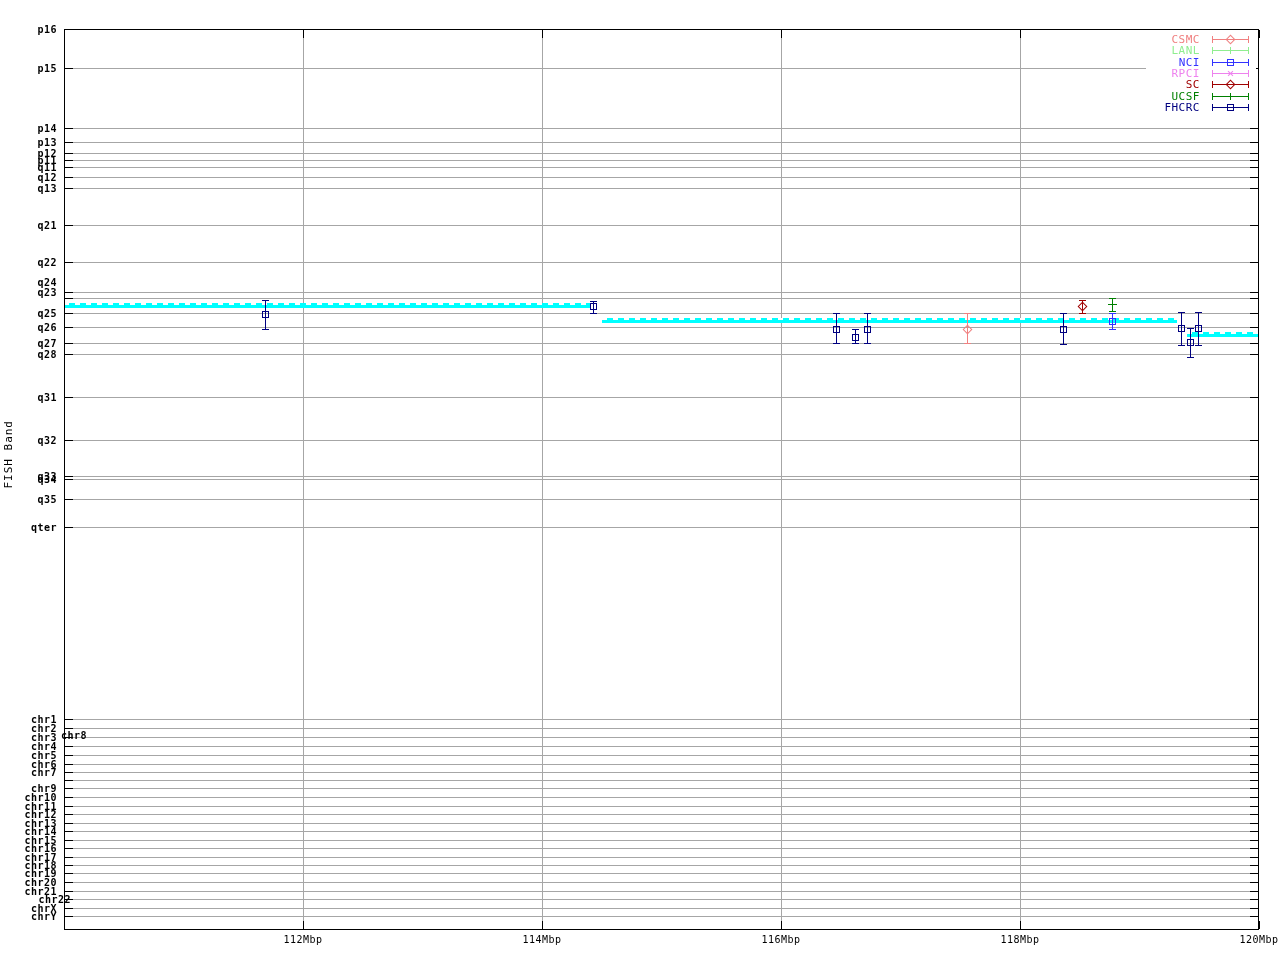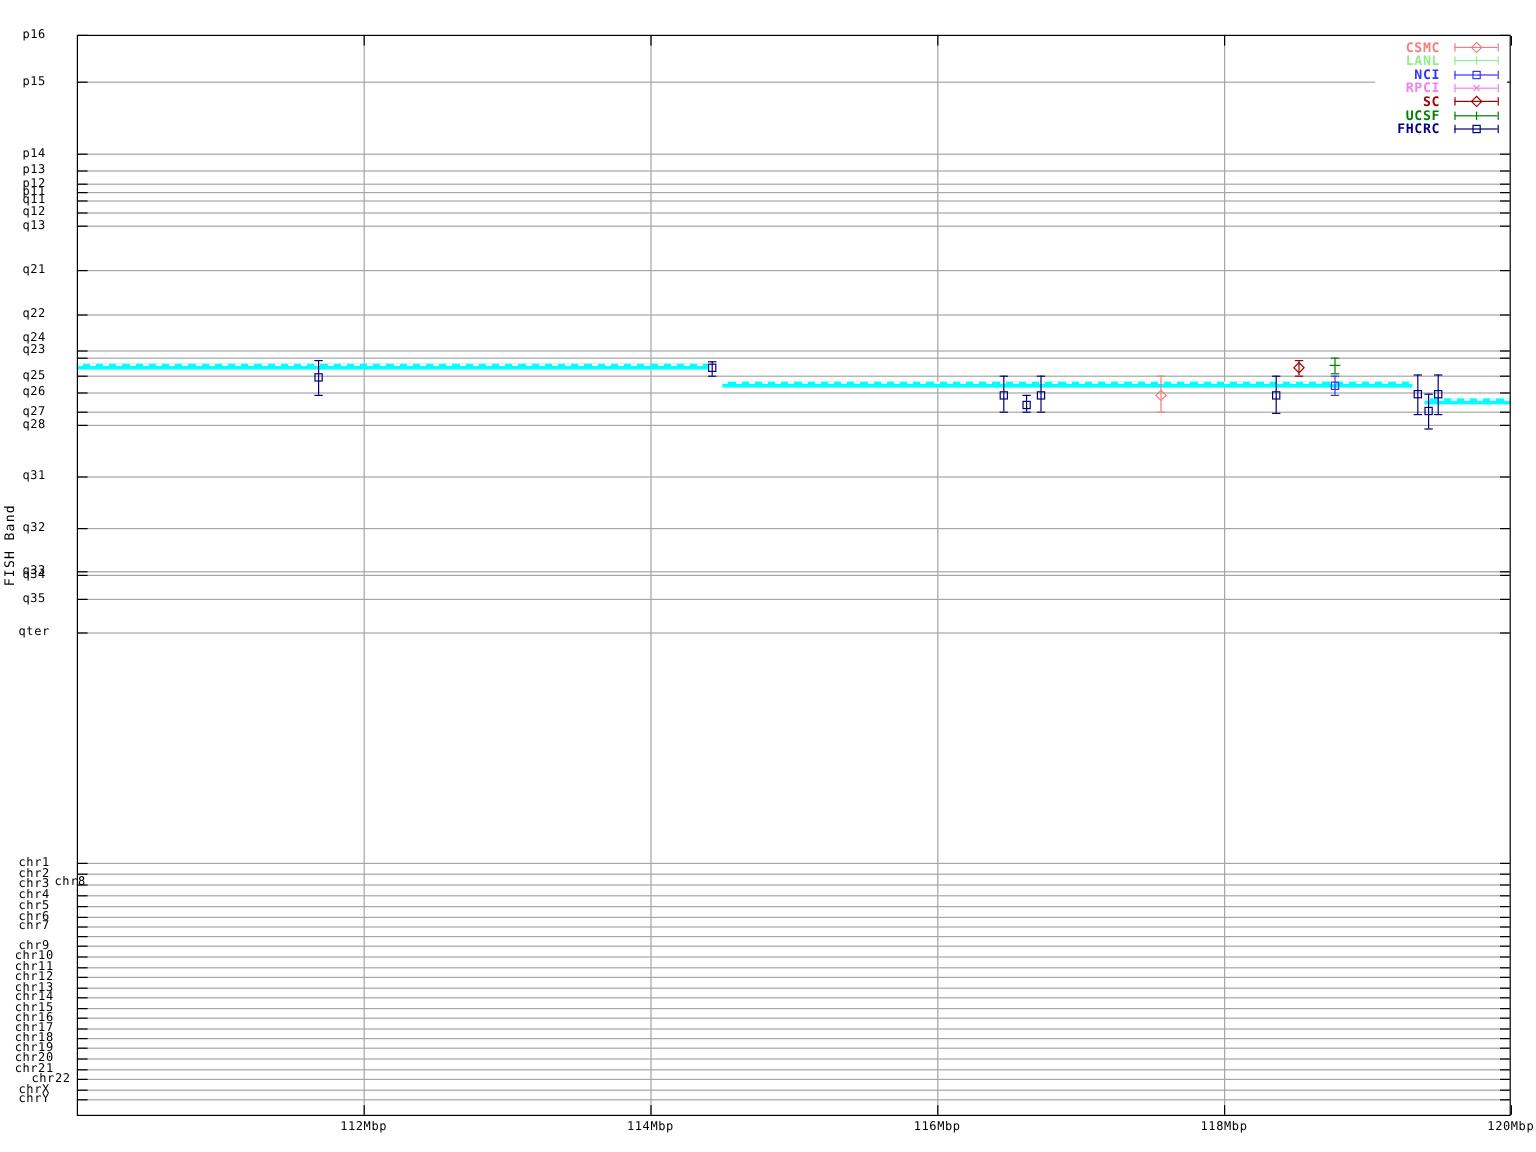--- a/index.html
+++ b/index.html
@@ -20,34 +20,34 @@
     writing-mode:vertical-rl;transform:rotate(180deg);
   }
   #plot-border{
     position:absolute;left:64px;top:29px;width:1195px;height:901px;
     border:1px solid #000;box-sizing:border-box;z-index:5;pointer-events:none;
   }
   .hgrid{position:absolute;height:1px;z-index:1;}
   .vgrid{position:absolute;width:1px;z-index:1;}
   .tick{position:absolute;background:#000;z-index:6;}
   .ylab{position:absolute;font-size:10px;letter-spacing:0.5px;transform:translateY(-50%);
-        text-align:center;white-space:nowrap;z-index:2;}
+        text-align:right;white-space:nowrap;z-index:2;font-weight:bold;}
   .xlab{position:absolute;font-size:10px;letter-spacing:0.5px;transform:translateX(-50%);
         white-space:nowrap;z-index:2;}
   .band{position:absolute;height:5px;z-index:3;}
   .band .dash{position:absolute;left:0;top:0;width:100%;height:2px;
         background:repeating-linear-gradient(90deg,#ffffff 0 5px,transparent 5px 11px);}
   .errline{position:absolute;width:1px;z-index:4;}
   .errcap{position:absolute;height:1px;width:7px;z-index:4;}
   .mk-square{position:absolute;width:5px;height:5px;border:1px solid;background:transparent;z-index:4;}
   .mk-diamond{position:absolute;width:5px;height:5px;border:1px solid;background:transparent;z-index:4;transform:rotate(45deg);}
   .mk-plus{position:absolute;height:1px;width:9px;z-index:4;}
   #legend{position:absolute;z-index:7;}
   #legend-bg{position:absolute;background:#ffffff;z-index:6;}
-  .leg-row{position:absolute;height:11px;z-index:7;font-weight:bold;}
+  .leg-row{position:absolute;height:11px;z-index:7;}
   .leg-label{position:absolute;right:56px;top:0;font-size:11px;letter-spacing:0.5px;line-height:11px;white-space:nowrap;}
   .leg-line{position:absolute;height:1px;width:36px;top:5px;}
   .leg-capL,.leg-capR{position:absolute;width:1px;height:7px;top:2px;}
 </style>
 </head>
 <body>
 
 <div id="canvas">
   <div id="y-axis-title">FISH Band</div>
   <div id="plot-border"></div>

